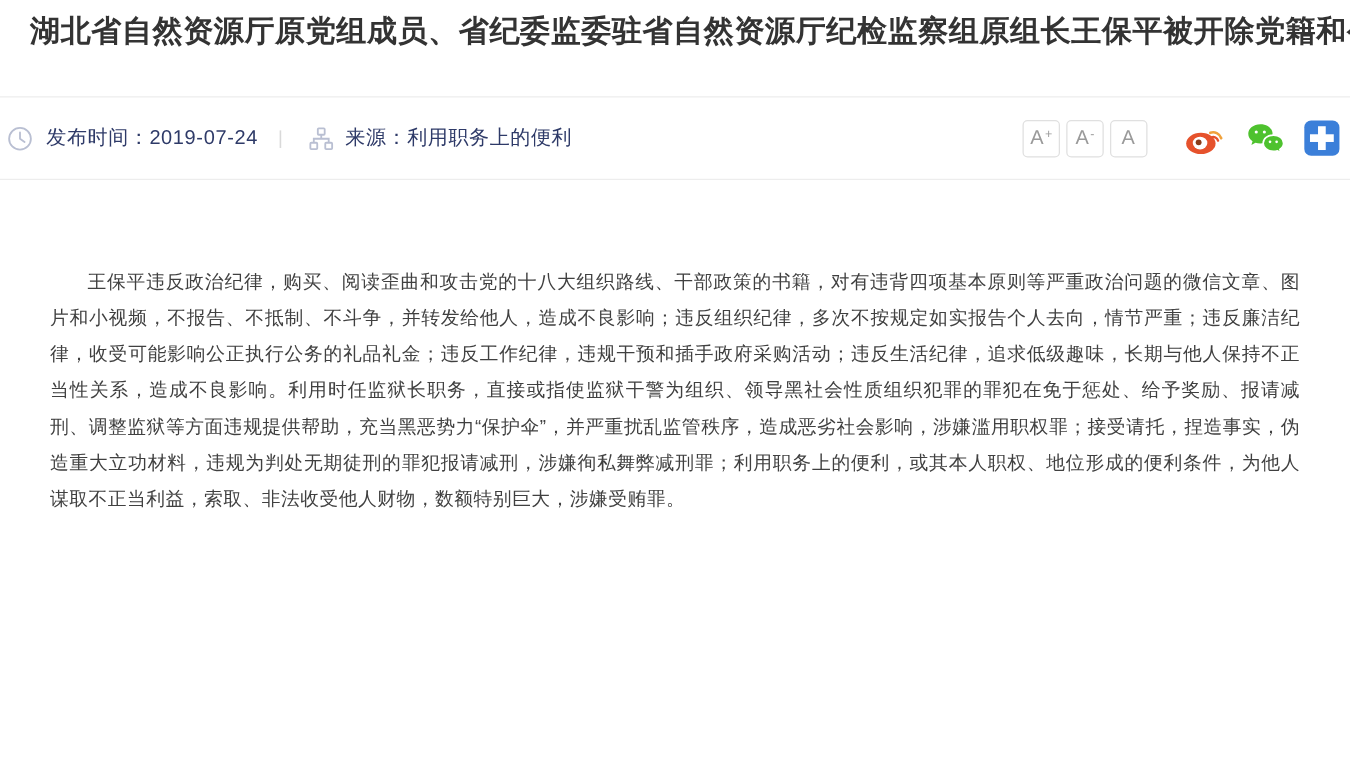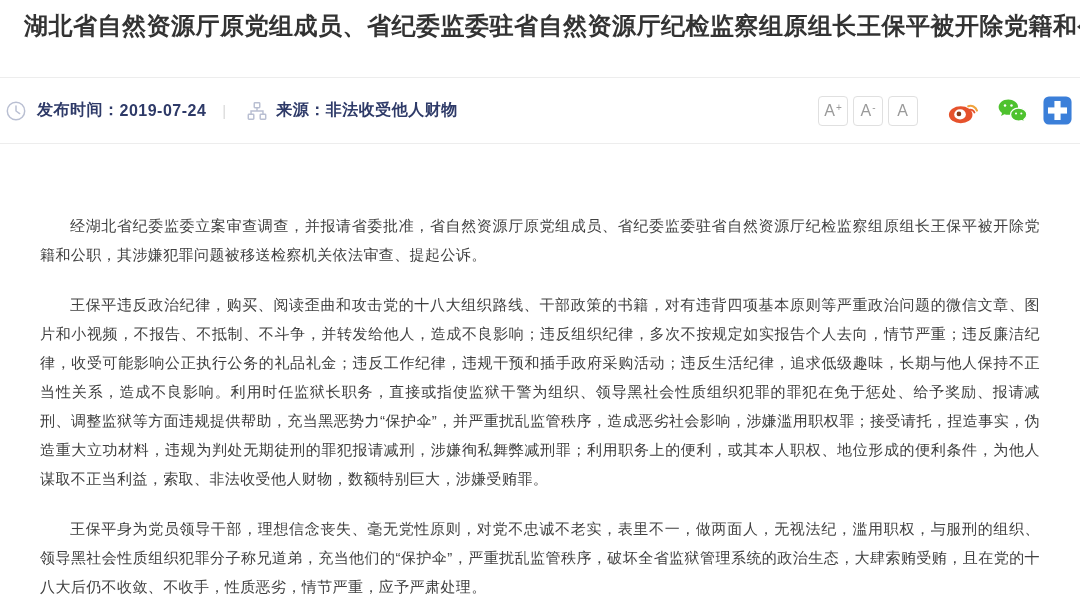--- a/index.html
+++ b/index.html
@@ -21,21 +21,21 @@
   }
 
   
   .meta-bar{
     box-sizing:border-box;height:66px;border-bottom:1px solid #ededed;
     display:flex;align-items:center;padding:0 8px 0 5px;
   }
   .meta-left{display:flex;align-items:center;flex:1;color:#2e3a68;font-size:16px;}
   .meta-icon{width:22px;height:22px;color:#b9bfd2;flex:0 0 auto;}
   .meta-icon svg{display:block;width:100%;height:100%;}
-  .meta-label,.meta-value{color:#2e3a68;font-weight:bold;letter-spacing:0.5px;}
+  .meta-label,.meta-value{color:#2e3a68;font-weight:normal;letter-spacing:0.5px;}
   .meta-sep{color:#d9d9d9;font-size:15px;margin:0 20px 0 16px;font-weight:normal;}
   .gap10{width:10px;}  .gap8{width:8px;}
 
   
   .toolbar{display:flex;align-items:center;}
   .font-btn{
     box-sizing:border-box;width:30px;height:30px;margin-left:5px;
     border:1px solid #e0e0e0;border-radius:4px;background:#fff;
     color:#9a9a9a;font-size:16px;line-height:1;cursor:pointer;
     display:inline-flex;align-items:center;justify-content:center;
@@ -82,21 +82,21 @@
       <span class="meta-icon">
         <svg viewBox="0 0 24 24" fill="none" stroke="currentColor" stroke-width="1.6">
           <rect x="9" y="3" width="6" height="5.5" rx="0.8"></rect>
           <rect x="2.5" y="15.5" width="6" height="5.5" rx="0.8"></rect>
           <rect x="15.5" y="15.5" width="6" height="5.5" rx="0.8"></rect>
           <path d="M12 8.5v3.5M5.5 15.5V12h13v3.5"></path>
         </svg>
       </span>
       <span class="gap8"></span>
       <span class="meta-label">来源：</span>
-      <span class="meta-value">非法收受他人财物</span>
+      <span class="meta-value">利用职务上的便利</span>
     </div>
 
     <div class="toolbar">
       <button class="font-btn">
         <span>A</span>
           <sup>+</sup>
       </button>
       <button class="font-btn">
         <span>A</span>
           <sup>-</sup>
@@ -137,18 +137,16 @@
             <rect x="0.5" y="0.5" width="31" height="31" rx="6" fill="#3b7fd9"></rect>
             <rect x="12.6" y="5.5" width="6.8" height="21" fill="#ffffff"></rect>
             <rect x="5.5" y="12.6" width="21" height="6.8" fill="#ffffff"></rect>
           </svg>
         </span>
       </button>
     </div>
   </div>
 
   <div class="article">
-    <p>经湖北省纪委监委立案审查调查，并报请省委批准，省自然资源厅原党组成员、省纪委监委驻省自然资源厅纪检监察组原组长王保平被开除党籍和公职，其涉嫌犯罪问题被移送检察机关依法审查、提起公诉。</p>
     <p>王保平违反政治纪律，购买、阅读歪曲和攻击党的十八大组织路线、干部政策的书籍，对有违背四项基本原则等严重政治问题的微信文章、图片和小视频，不报告、不抵制、不斗争，并转发给他人，造成不良影响；违反组织纪律，多次不按规定如实报告个人去向，情节严重；违反廉洁纪律，收受可能影响公正执行公务的礼品礼金；违反工作纪律，违规干预和插手政府采购活动；违反生活纪律，追求低级趣味，长期与他人保持不正当性关系，造成不良影响。利用时任监狱长职务，直接或指使监狱干警为组织、领导黑社会性质组织犯罪的罪犯在免于惩处、给予奖励、报请减刑、调整监狱等方面违规提供帮助，充当黑恶势力“保护伞”，并严重扰乱监管秩序，造成恶劣社会影响，涉嫌滥用职权罪；接受请托，捏造事实，伪造重大立功材料，违规为判处无期徒刑的罪犯报请减刑，涉嫌徇私舞弊减刑罪；利用职务上的便利，或其本人职权、地位形成的便利条件，为他人谋取不正当利益，索取、非法收受他人财物，数额特别巨大，涉嫌受贿罪。</p>
-    <p>王保平身为党员领导干部，理想信念丧失、毫无党性原则，对党不忠诚不老实，表里不一，做两面人，无视法纪，滥用职权，与服刑的组织、领导黑社会性质组织犯罪分子称兄道弟，充当他们的“保护伞”，严重扰乱监管秩序，破坏全省监狱管理系统的政治生态，大肆索贿受贿，且在党的十八大后仍不收敛、不收手，性质恶劣，情节严重，应予严肃处理。</p>
   </div>
 
 </div>
 
 </body></html>

